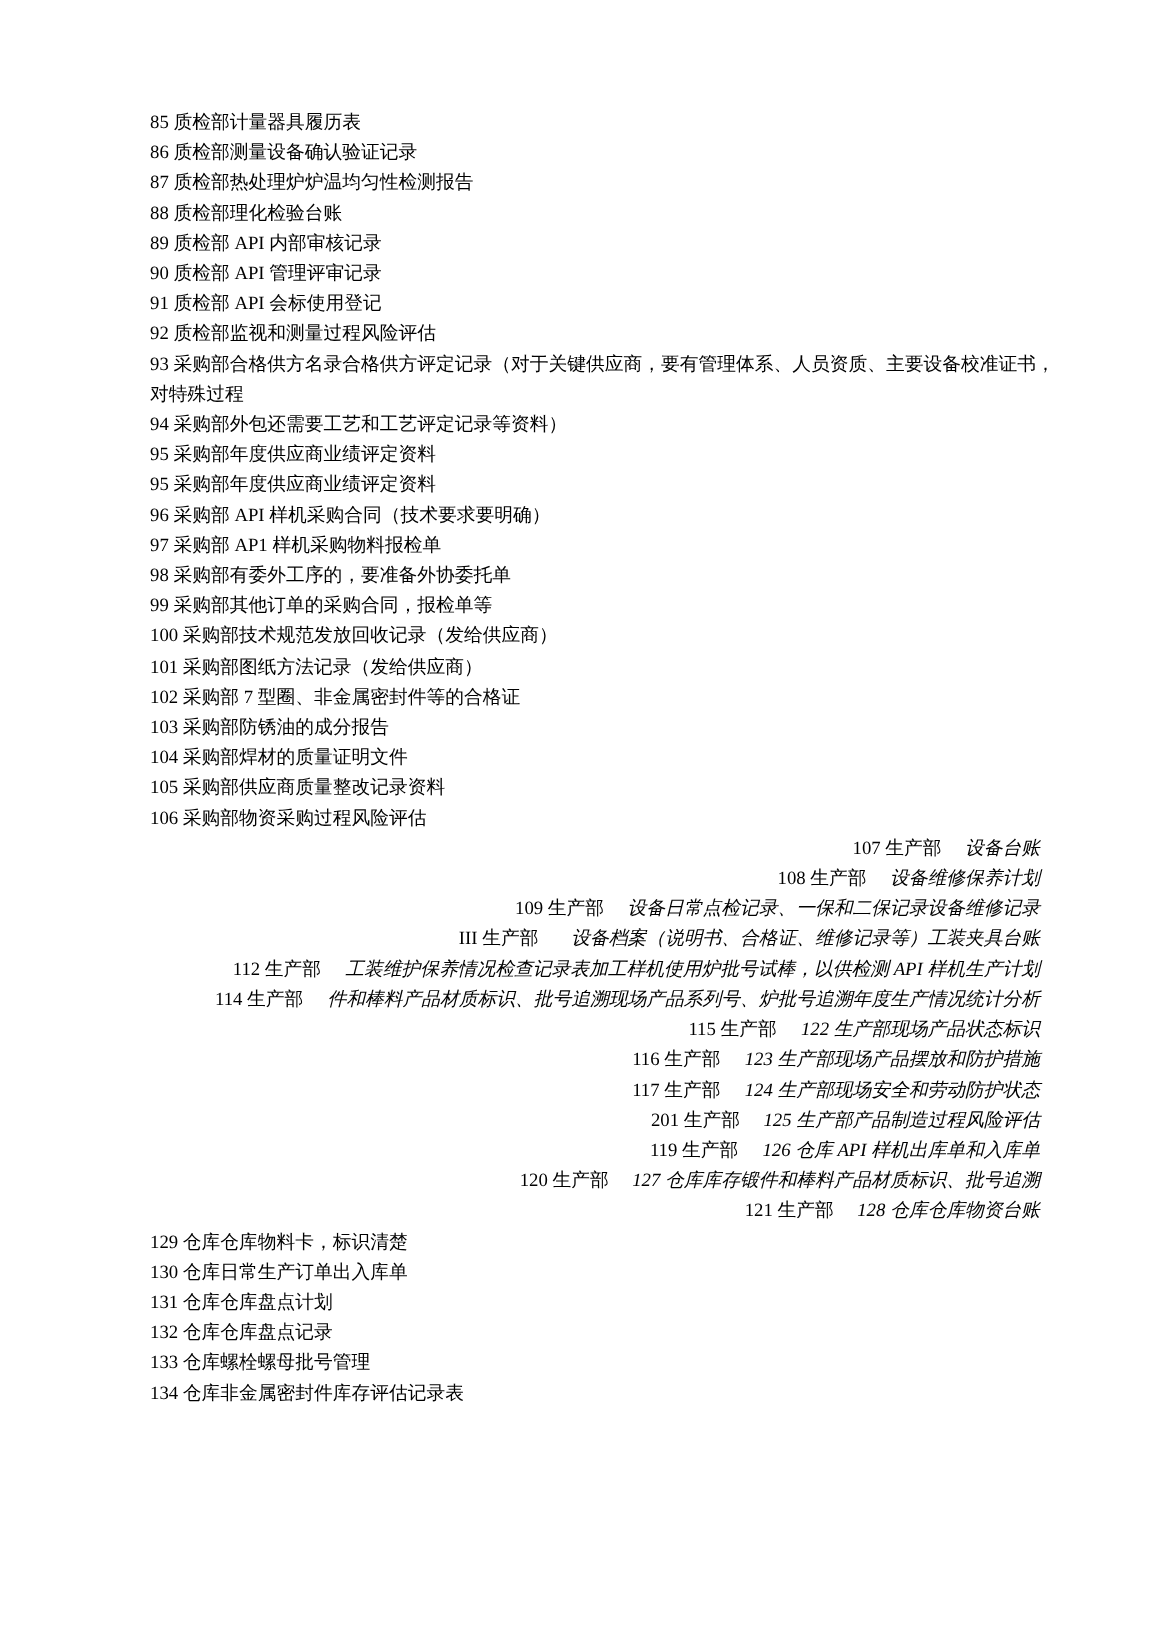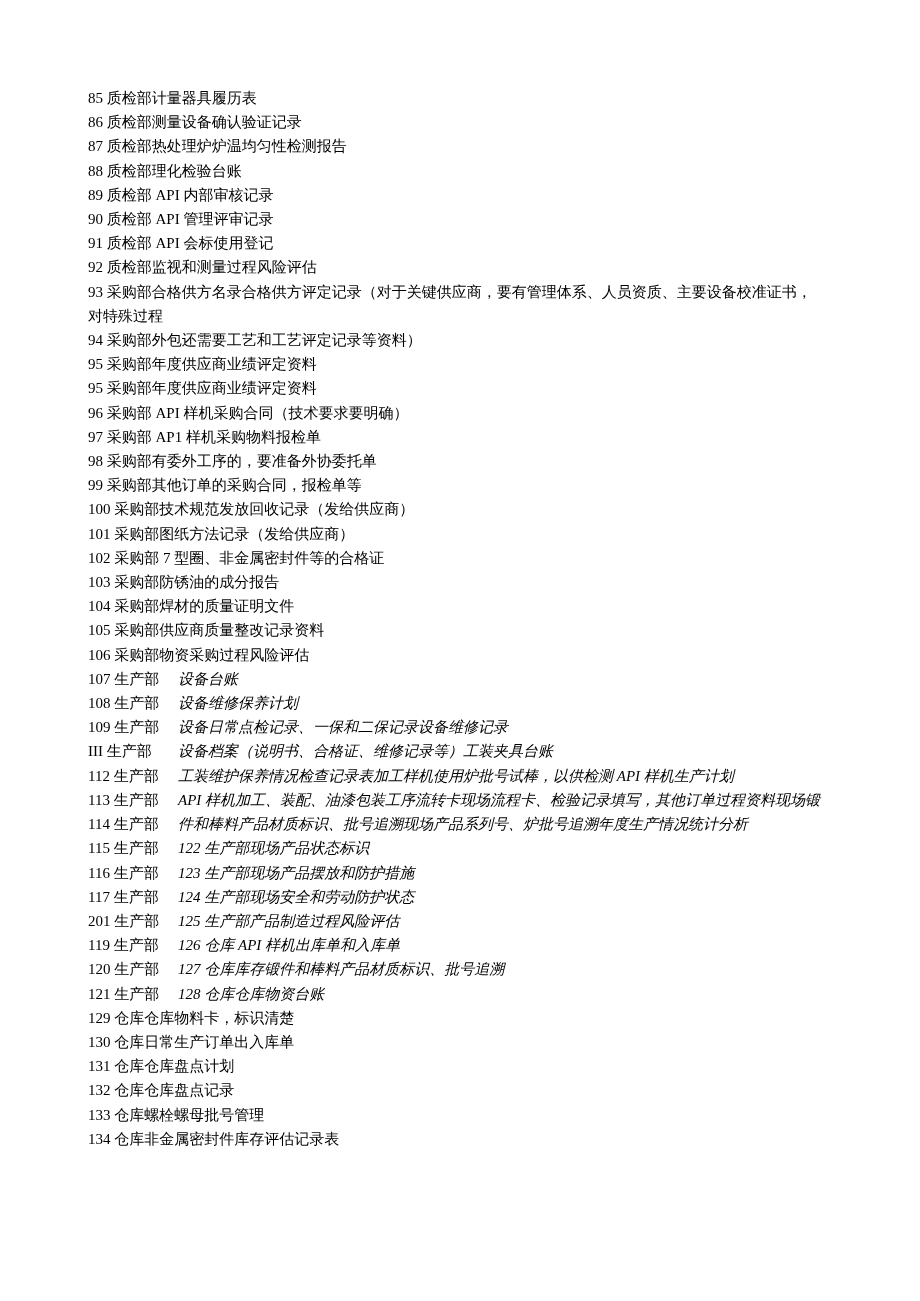--- a/index.html
+++ b/index.html
@@ -12,26 +12,28 @@
   .page {
     width: 920px;
     min-height: 1301px;
     box-sizing: border-box;
     padding: 86px 88px 40px 88px;
     position: relative;
   }
   .lines {
     font-size: 15px;
     line-height: 24.2px;
+    margin-left: 32px;
   }
   .line {
     white-space: nowrap;
   }
   .col2 {
     display: flex;
+    justify-content: flex-end;
   }
   .col2 .left {
     flex: 0 0 90px;
     white-space: nowrap;
   }
   .col2 .right {
     white-space: nowrap;
     font-style: italic;
   }
 </style>
@@ -80,24 +82,20 @@
     </div>
     <div class="col2">
       <span class="left">III 生产部</span>
       <span class="right">设备档案（说明书、合格证、维修记录等）工装夹具台账</span>
     </div>
     <div class="col2">
       <span class="left">112 生产部</span>
       <span class="right">工装维护保养情况检查记录表加工样机使用炉批号试棒，以供检测 API 样机生产计划</span>
     </div>
     <div class="col2">
-      <span class="left">113 生产部</span>
-      <span class="right">API 样机加工、装配、油漆包装工序流转卡现场流程卡、检验记录填写，其他订单过程资料现场锻</span>
-    </div>
-    <div class="col2">
       <span class="left">114 生产部</span>
       <span class="right">件和棒料产品材质标识、批号追溯现场产品系列号、炉批号追溯年度生产情况统计分析</span>
     </div>
     <div class="col2">
       <span class="left">115 生产部</span>
       <span class="right">122 生产部现场产品状态标识</span>
     </div>
     <div class="col2">
       <span class="left">116 生产部</span>
       <span class="right">123 生产部现场产品摆放和防护措施</span>

